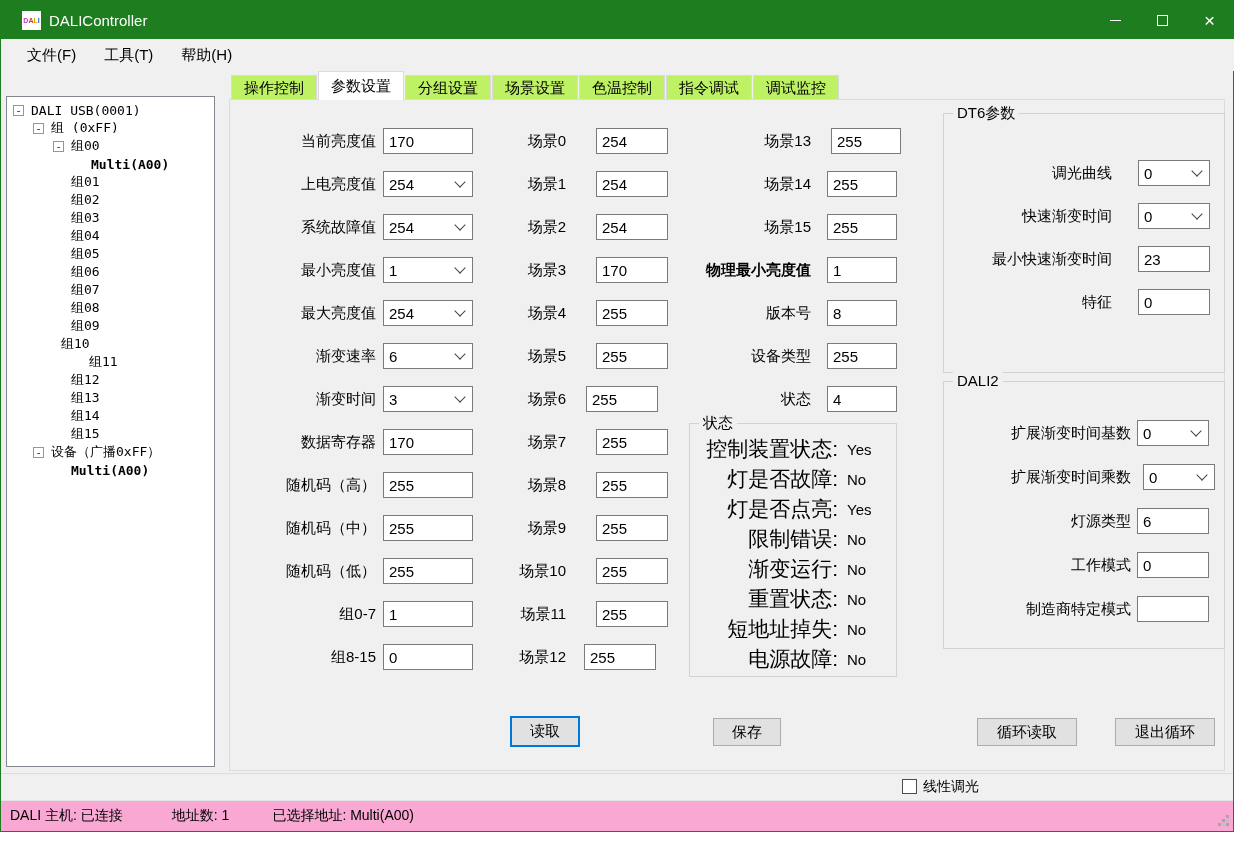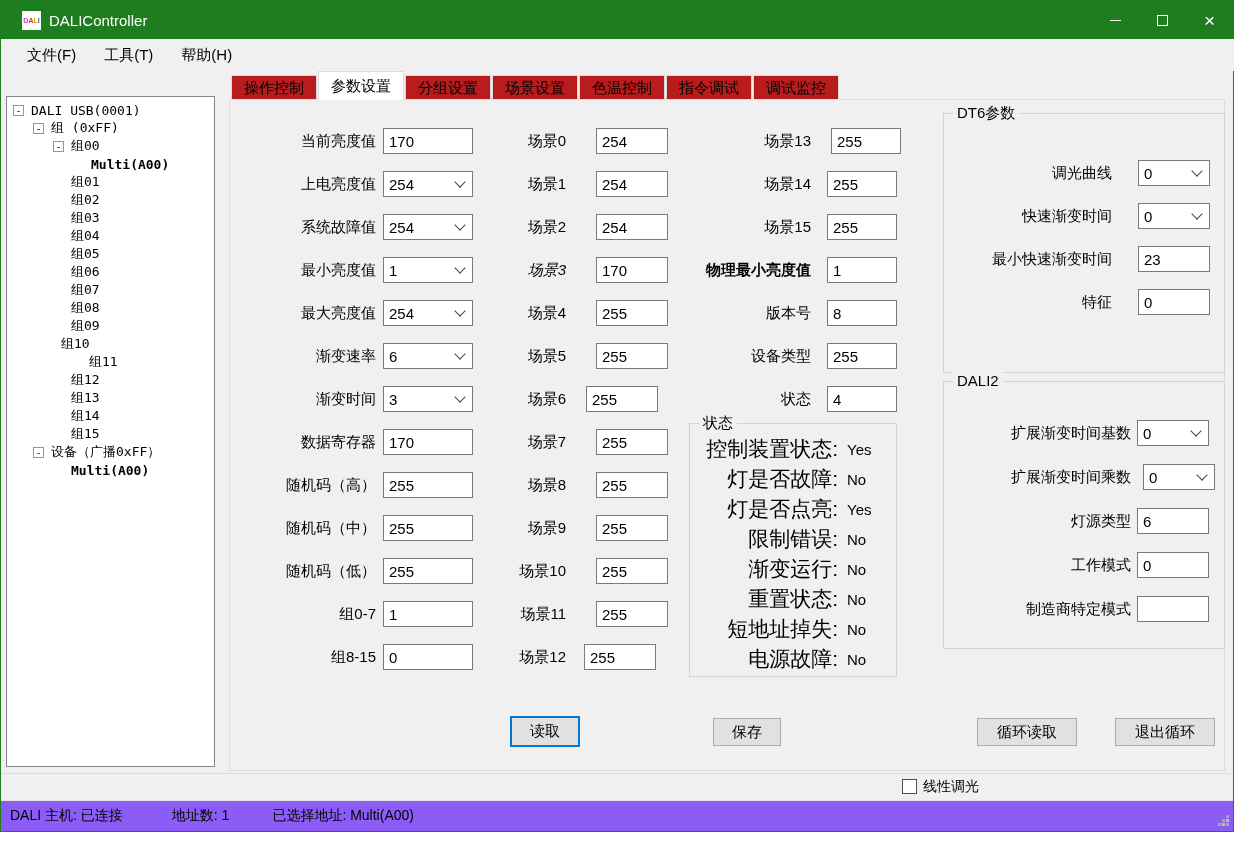--- a/index.html
+++ b/index.html
@@ -47,21 +47,21 @@
     width: 11px; height: 11px; border: 1px solid #969696; background: #fff;
     display: inline-flex; align-items: center; justify-content: center;
     font-size: 11px; line-height: 8px; margin-right: 7px; flex: none;
     font-family: "Liberation Sans", sans-serif; color: #333;
   }
   .expander.noexp { visibility: hidden; }
   .tlabel.bold { font-weight: bold; }
   
   .tabstrip { position: absolute; left: 230px; top: 73px; display: flex; align-items: flex-end; height: 26px; }
   .tab {
-    height: 25px; line-height: 24px; padding: 0 12px; background: #b91c1c;
+    height: 25px; line-height: 24px; padding: 0 12px; background: #bef264;
     border: 1px solid #d9d9d9; margin-right: 1px; font-size: 15px;
   }
   .tab.active {
     background: #fff; height: 29px; line-height: 27px; margin-top: -4px;
     position: relative; z-index: 2; border-color: #dcdcdc; border-bottom: none;
   }
   .tabpage {
     position: absolute; left: 228px; top: 98px; width: 996px; height: 672px;
     background: #f0f0f0; border: 1px solid #dcdcdc;
   }
@@ -110,21 +110,21 @@
   
   .cb-strip {
     position: absolute; left: 0; top: 772px; width: 100%; height: 26px;
     border-top: 1px solid #dcdcdc; display: flex; align-items: center;
   }
   .cbox { margin-left: 901px; width: 15px; height: 15px; border: 1px solid #4d4d4d; background: #fff; flex: none; }
   .cb-label { margin-left: 6px; font-size: 14px; }
   
   .statusbar {
     position: absolute; left: 0; top: 799px; width: 100%; height: 31px;
-    background: #8b5cf6; border-top: 1px solid #e3e3e3;
+    background: #f9a8d4; border-top: 1px solid #e3e3e3;
     display: flex; align-items: center; font-size: 14px;
   }
   .sb-host { margin-left: 9px; }
   .sb-addr { margin-left: 49px; }
   .sb-sel  { margin-left: 43px; }
   .grip { position: absolute; right: 4px; bottom: 5px; width: 12px; height: 12px; }
   .grip i {
     position: absolute; right: 0; bottom: 0; width: 3px; height: 3px; background: #a6a6a6;
     box-shadow: -8px 0 #a6a6a6, 0 -8px #a6a6a6, -4px 0 #c0c0c0, 0 -4px #c0c0c0, -4px -4px #a6a6a6;
   }
@@ -338,21 +338,21 @@
       </div>
       <div class="frow">
         <span class="flabel" style="width: 110px; margin-right: 30px;">场景1</span>
         <input class="tin" value="254" style="width: 72px;">
       </div>
       <div class="frow">
         <span class="flabel" style="width: 110px; margin-right: 30px;">场景2</span>
         <input class="tin" value="254" style="width: 72px;">
       </div>
       <div class="frow">
-        <span class="flabel" style="width: 110px; margin-right: 30px; font-style: italic;">场景3</span>
+        <span class="flabel" style="width: 110px; margin-right: 30px;">场景3</span>
         <input class="tin" value="170" style="width: 72px;">
       </div>
       <div class="frow">
         <span class="flabel" style="width: 110px; margin-right: 30px;">场景4</span>
         <input class="tin" value="255" style="width: 72px;">
       </div>
       <div class="frow">
         <span class="flabel" style="width: 110px; margin-right: 30px;">场景5</span>
         <input class="tin" value="255" style="width: 72px;">
       </div>

